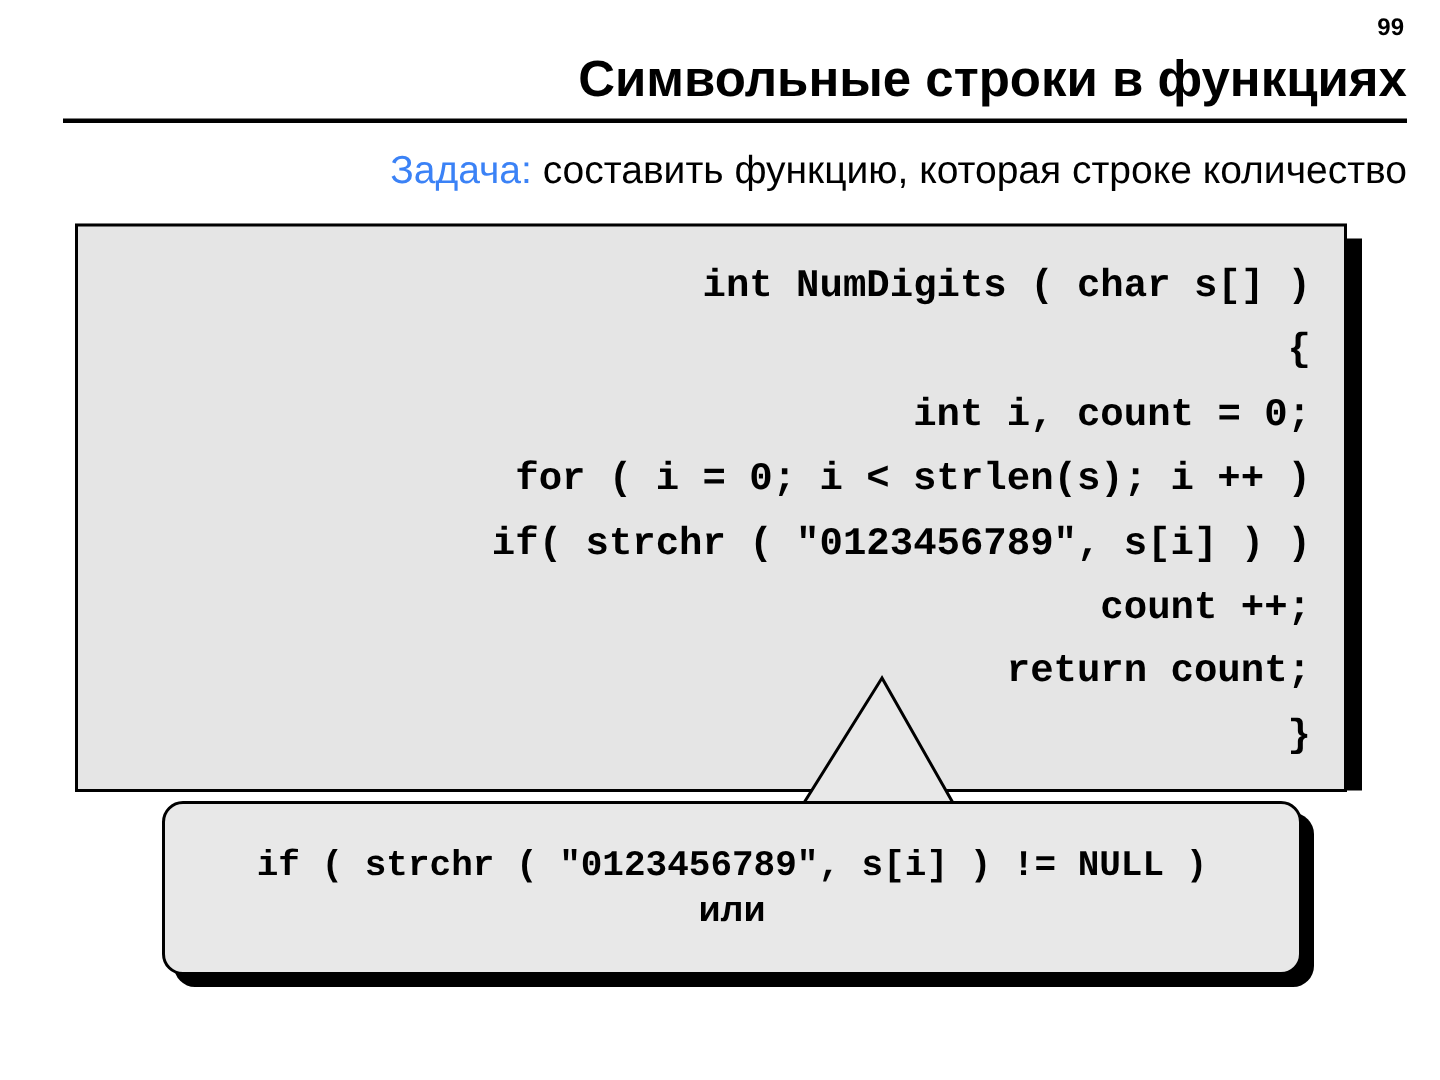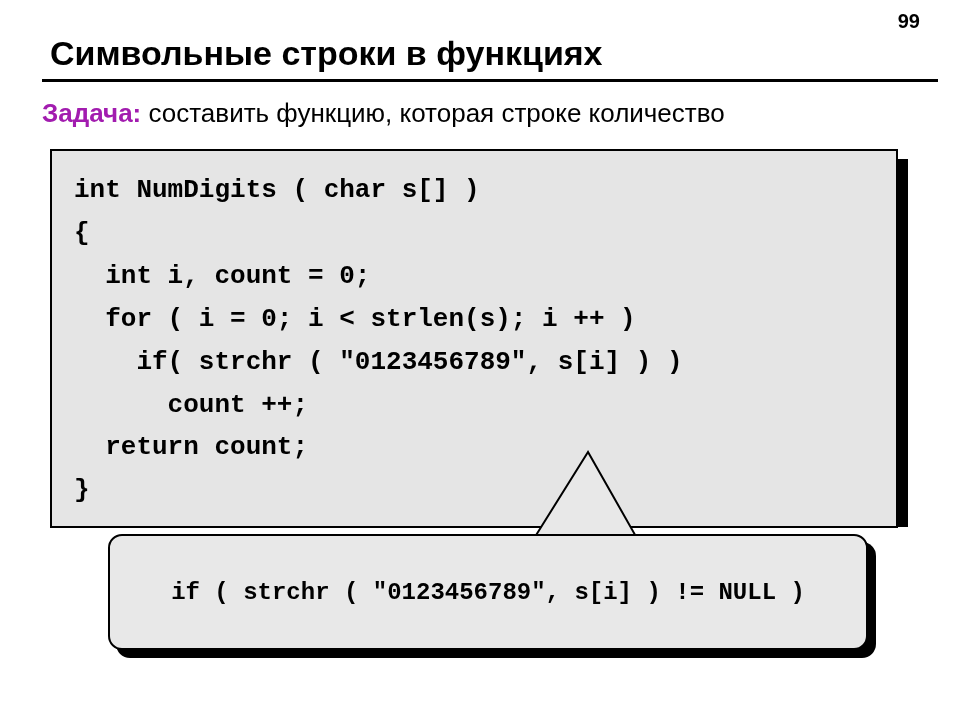--- a/index.html
+++ b/index.html
@@ -5,42 +5,43 @@
   html,body{margin:0;padding:0}
   body{
     width:960px;height:720px;
     background:#fff;
     font-family:Arial,Helvetica,sans-serif;
     color:#000;
     position:relative;
     box-sizing:border-box;
   }
   .page-num{
-    position:absolute;top:10px;right:40px;
-    font-size:20px;font-weight:bold;
+    position:absolute;top:10px;right:24px;
+    font-size:16px;font-weight:bold;
   }
   .content{
     padding:34px 22px 0 42px;
+    text-align:right;
   }
   h1{
     margin:0 0 4px 0;
     font-size:34px;
     font-weight:bold;
     padding-left:8px;
   }
   .rule{
     border:none;border-top:3px solid #000;
     margin:6px 0 14px 0;
   }
   .task{
     font-size:26px;
     line-height:1.35;
     margin:0 0 18px 0;
   }
-  .task-label{color:#a21caf;font-weight:bold}
+  .task-label{color:#3b82f6;font-weight:normal}
   .task-indent{padding-left:46px;display:block}
 
   .code-wrap{position:relative;margin-left:8px}
   .code-shadow{
     position:absolute;top:10px;left:10px;
     width:848px;height:368px;
     background:#000;
   }
   .code-box{
     position:relative;
@@ -119,14 +120,15 @@
 <div class="pointer">
   <svg width="120" height="120">
     <polygon points="60,0 0,96 110,88" fill="#E8E8E8" stroke="#000" stroke-width="2"></polygon>
   </svg>
 </div>
 
 <div class="callout-wrap">
   <div class="callout-shadow"></div>
   <div class="callout">
     <div>if ( strchr ( "0123456789", s[i] ) != NULL )</div>
+    <div class="or">или</div>
   </div>
 </div>
 
 </body></html>

